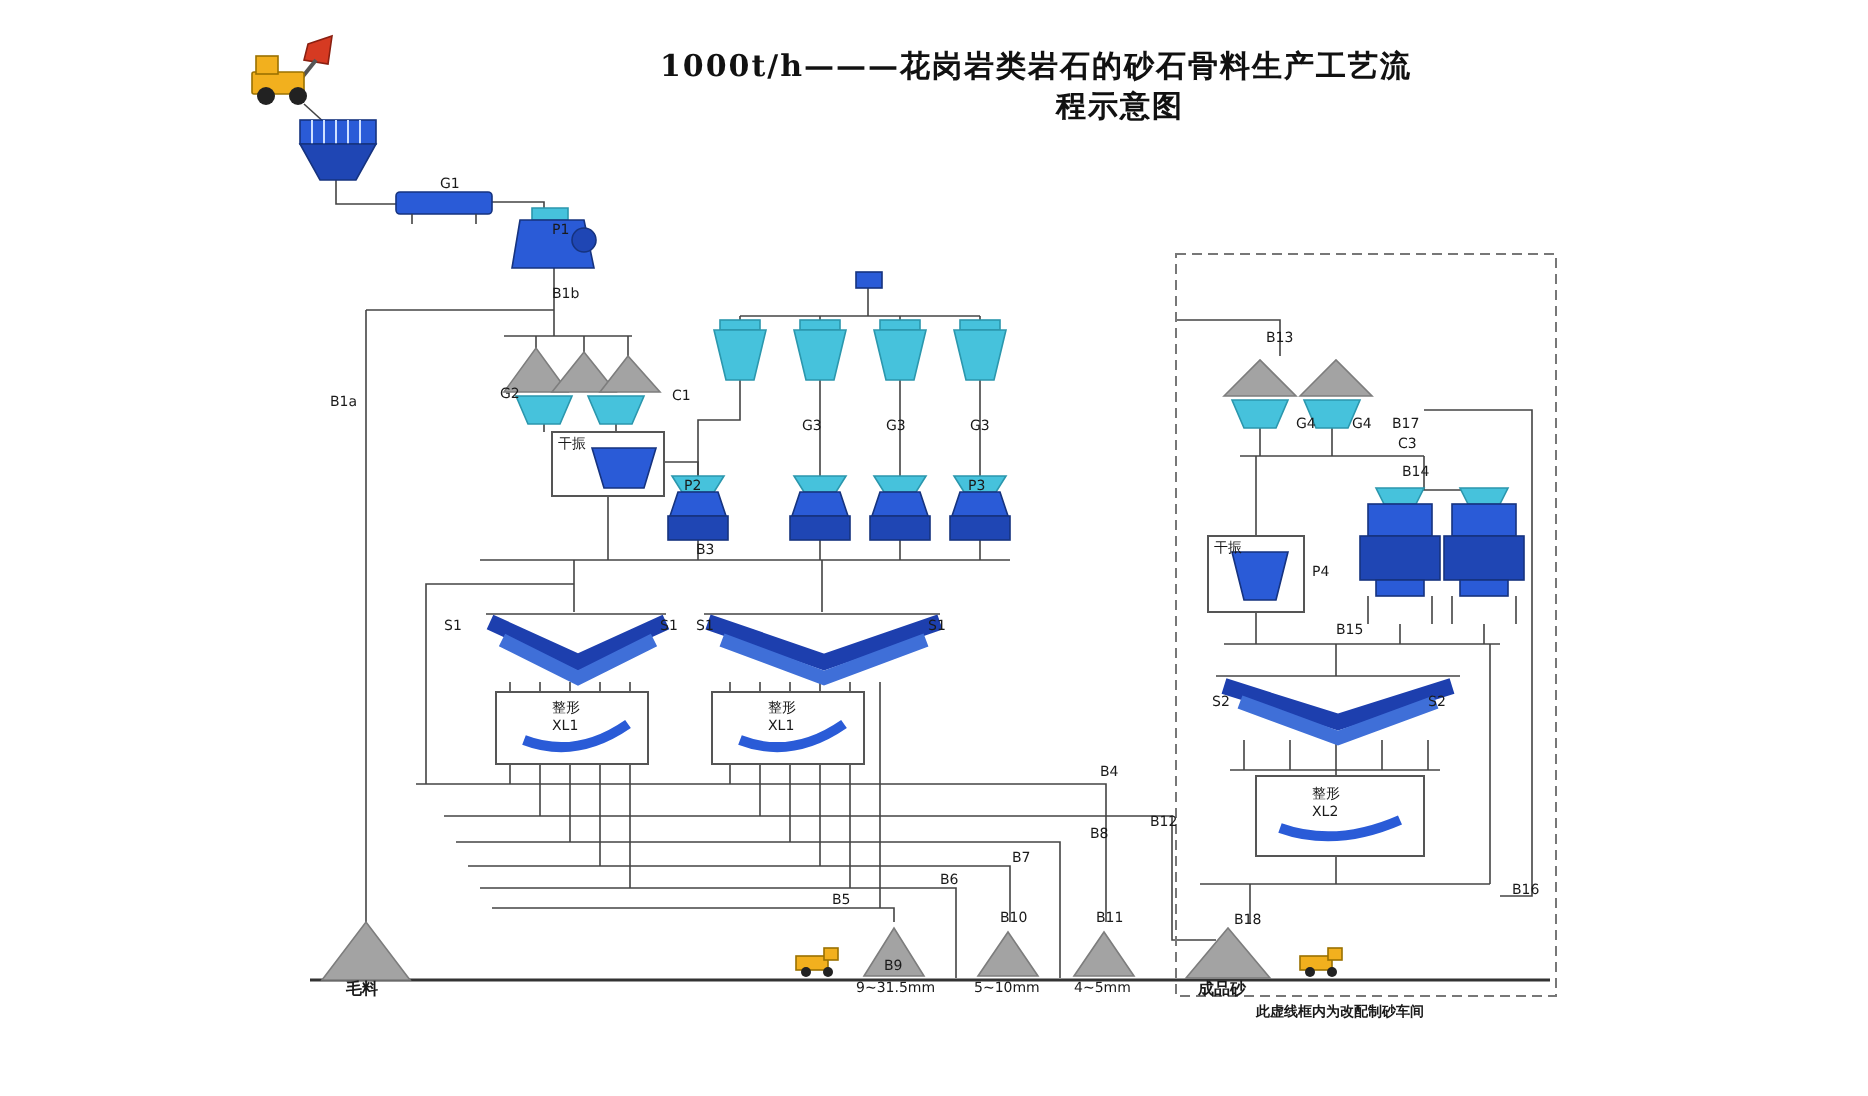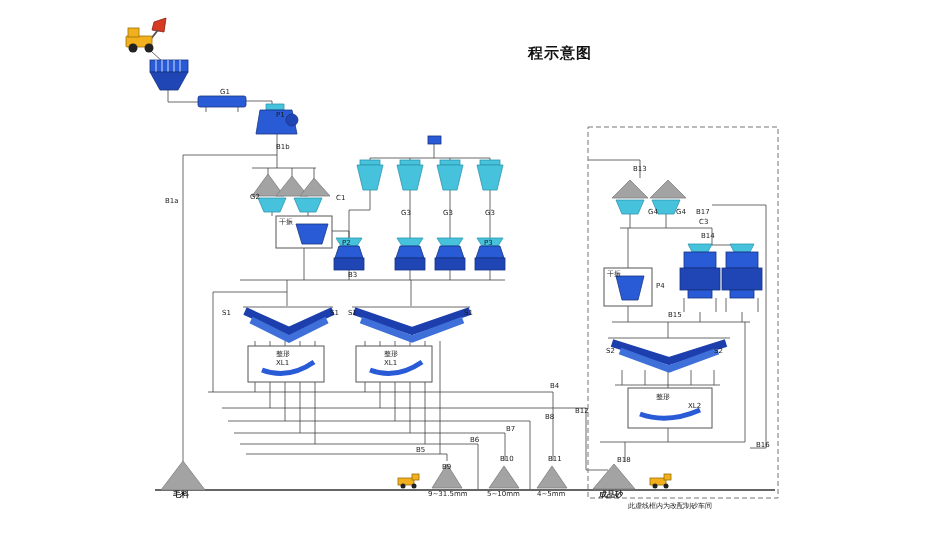--- a/index.html
+++ b/index.html
@@ -229,20 +229,21 @@
       <circle class="wheel" cx="414" cy="486" r="2.5"></circle>
     </g>
     <g>
       <rect class="yellow" x="650" y="478" width="16" height="7"></rect>
       <rect class="yellow" x="664" y="474" width="7" height="6"></rect>
       <circle class="wheel" cx="655" cy="486" r="2.5"></circle>
       <circle class="wheel" cx="666" cy="486" r="2.5"></circle>
     </g>
   </svg>
 
+  <div class="title-line" style="left:330px;top:24px">1000t/h———花岗岩类岩石的砂石骨料生产工艺流</div>
   <div class="title-line" style="left:528px;top:44px">程示意图</div>
 
   <div class="lbl" style="left:220px;top:89px">G1</div>
   <div class="lbl" style="left:276px;top:112px">P1</div>
   <div class="lbl" style="left:276px;top:144px">B1b</div>
   <div class="lbl" style="left:165px;top:198px">B1a</div>
   <div class="lbl" style="left:250px;top:194px">G2</div>
   <div class="lbl" style="left:336px;top:195px">C1</div>
   <div class="lbl" style="left:401px;top:210px">G3</div>
   <div class="lbl" style="left:443px;top:210px">G3</div>
@@ -258,39 +259,39 @@
   <div class="lbl" style="left:276px;top:351px">整形</div>
   <div class="lbl" style="left:276px;top:360px">XL1</div>
   <div class="lbl" style="left:384px;top:351px">整形</div>
   <div class="lbl" style="left:384px;top:360px">XL1</div>
   <div class="lbl" style="left:550px;top:383px">B4</div>
   <div class="lbl" style="left:575px;top:408px">B12</div>
   <div class="lbl" style="left:545px;top:414px">B8</div>
   <div class="lbl" style="left:506px;top:426px">B7</div>
   <div class="lbl" style="left:470px;top:437px">B6</div>
   <div class="lbl" style="left:416px;top:447px">B5</div>
-  <div class="lbl" style="left:442px;top:464px">B9</div>
+  <div class="lbl" style="left:442px;top:480px">B9</div>
   <div class="lbl" style="left:500px;top:456px">B10</div>
   <div class="lbl" style="left:548px;top:456px">B11</div>
   <div class="lbl" style="left:428px;top:491px">9~31.5mm</div>
   <div class="lbl" style="left:487px;top:491px">5~10mm</div>
   <div class="lbl" style="left:537px;top:491px">4~5mm</div>
   <div class="lbl big" style="left:173px;top:491px">毛料</div>
 
   <div class="lbl" style="left:633px;top:166px">B13</div>
   <div class="lbl" style="left:648px;top:209px">G4</div>
   <div class="lbl" style="left:676px;top:209px">G4</div>
   <div class="lbl" style="left:696px;top:209px">B17</div>
   <div class="lbl" style="left:699px;top:219px">C3</div>
   <div class="lbl" style="left:701px;top:233px">B14</div>
   <div class="lbl" style="left:607px;top:271px">干振</div>
   <div class="lbl" style="left:656px;top:283px">P4</div>
   <div class="lbl" style="left:668px;top:312px">B15</div>
   <div class="lbl" style="left:606px;top:348px">S2</div>
   <div class="lbl" style="left:714px;top:348px">S2</div>
   <div class="lbl" style="left:656px;top:394px">整形</div>
-  <div class="lbl" style="left:688px;top:403px">XL2</div>
+  <div class="lbl" style="left:656px;top:403px">XL2</div>
   <div class="lbl" style="left:617px;top:457px">B18</div>
   <div class="lbl" style="left:756px;top:442px">B16</div>
   <div class="lbl big" style="left:599px;top:491px">成品砂</div>
-  <div class="lbl" style="left:628px;top:503px;font-weight:normal">此虚线框内为改配制砂车间</div>
+  <div class="lbl" style="left:628px;top:503px;font-weight:bold">此虚线框内为改配制砂车间</div>
 
 </div>
 
 </body></html>

